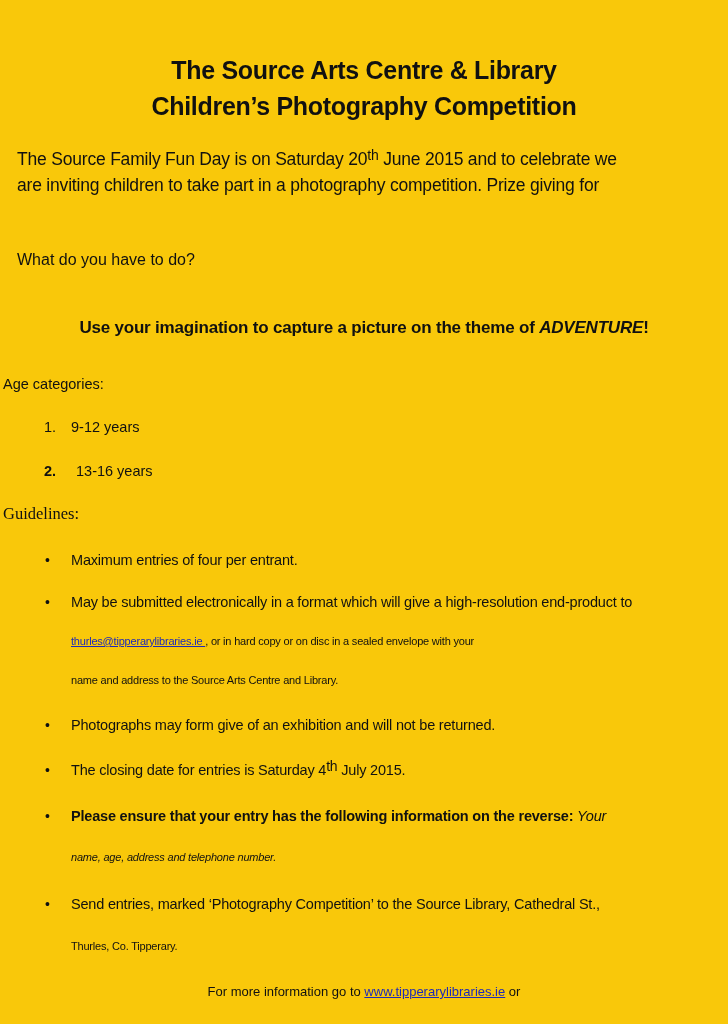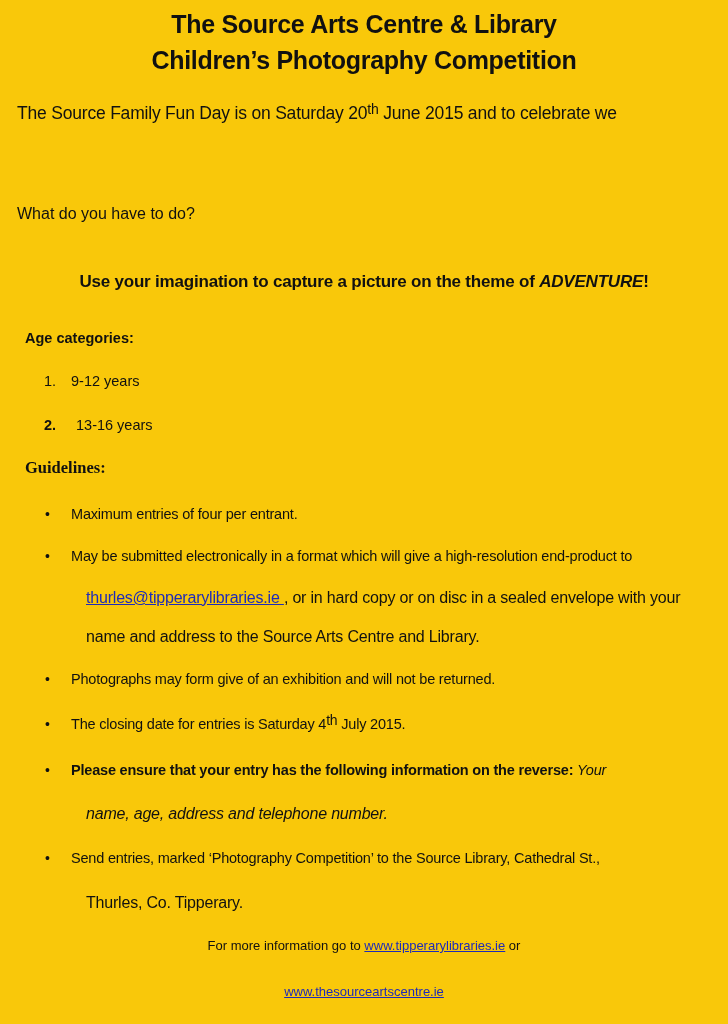--- a/index.html
+++ b/index.html
@@ -3,51 +3,52 @@
 <meta charset="utf-8">
 <style>
   html, body { margin:0; padding:0; }
   body {
     width:728px; height:1024px; overflow:hidden;
     background:#f9c80a;
     color:#111;
     font-family:"Liberation Sans", sans-serif;
     position:relative;
   }
-  .abs { position:absolute; }
+  .abs { position:absolute;margin-top:46px; }
   .title {
     left:0; width:728px; text-align:center;
     font-weight:bold; font-size:25px; letter-spacing:-0.3px;
   }
   .intro {
     left:17px; width:700px; font-size:17.5px; line-height:26px;
     letter-spacing:-0.2px;
   }
   .intro sup, .bullet sup { font-size:14px; vertical-align:top; position:relative; top:-4px; }
   .q { left:17px; font-size:16px; }
   .theme { left:0; width:728px; text-align:center; font-weight:bold; font-size:17px; letter-spacing:-0.2px; }
   .theme i { font-style:italic; }
-  .sec-h { left:25px; font-weight:bold; font-size:14.5px; }
+  .sec-h { left:3px; font-weight:normal; font-size:14.5px; }
   .sec-h.serif { font-family:"Liberation Serif", serif; font-size:16.5px; }
   .num-item { font-size:14.5px; }
   .num-item .n { position:absolute; left:0; }
   .bullet { left:47px; font-size:14.5px; letter-spacing:-0.2px; }
   .bullet-dot { position:absolute; left:-2px; top:0; font-size:14px; }
-  .cont { left:86px; font-size:16px; letter-spacing:-0.2px; }
+  .cont { left:71px; font-size:11px; letter-spacing:-0.2px; }
   a.link { color:#1f2bb8; text-decoration:underline; }
   .footer { left:0; width:728px; text-align:center; font-size:13px; }
 </style>
 </head>
 <body>
 
 <div class="abs title" style="top:10px;">The Source Arts Centre &amp; Library</div>
 <div class="abs title" style="top:46px;">Children’s Photography Competition</div>
 
 <div class="abs intro" style="top:100px;">
   <div><span>The Source Family Fun Day is on Saturday 20</span><sup>th</sup><span> June 2015 and to celebrate we</span></div>
+  <div>are inviting children to take part in a photography competition. Prize giving for</div>
 </div>
 
 <div class="abs q" style="top:205px;">What do you have to do?</div>
 
 <div class="abs theme" style="top:272px;"><span>Use your imagination to capture a picture on the theme of </span><i>ADVENTURE</i><span>!</span></div>
 
 <div class="abs sec-h" style="top:330px;">Age categories:</div>
 <div class="abs num-item" style="top:373px; left:44px; width:200px;">
   <span class="n">1.</span>
   <span style="position:absolute; left:27px;">9-12 years</span>

